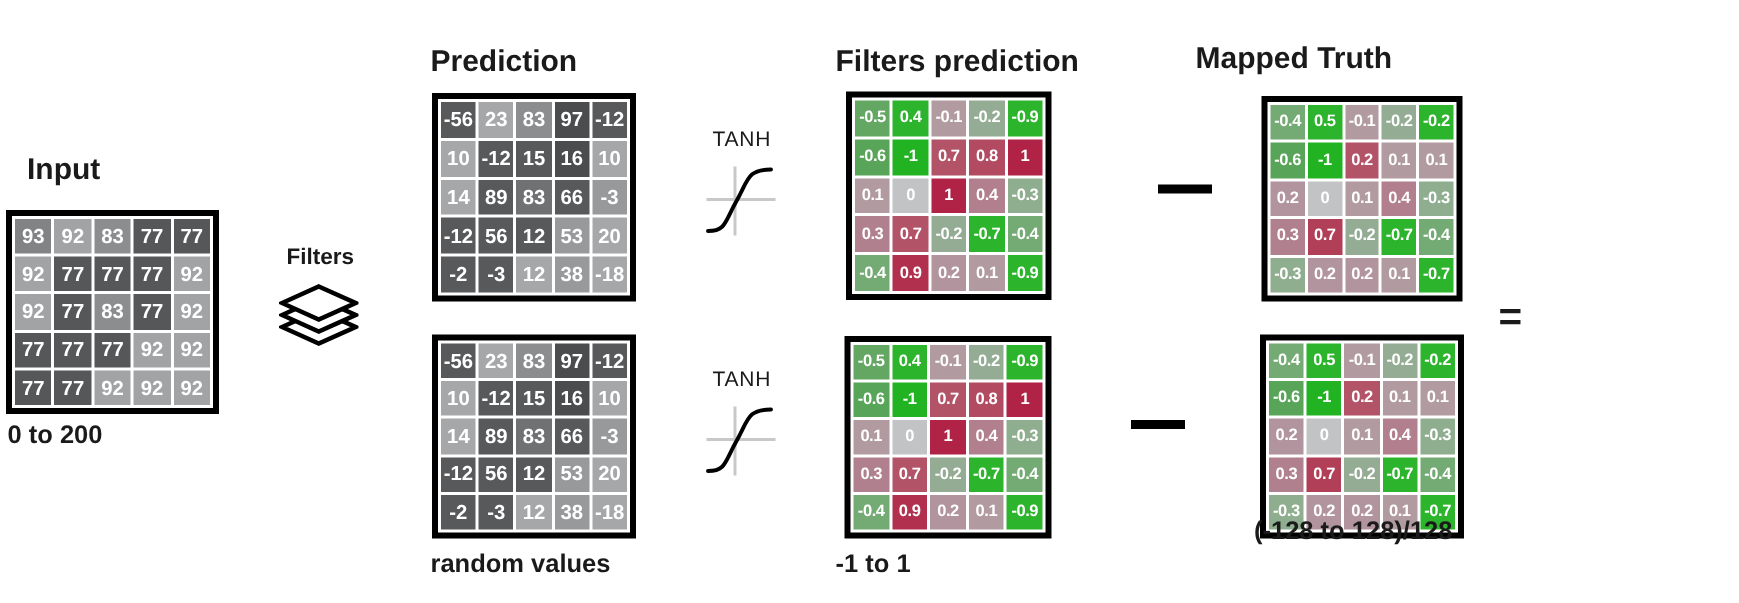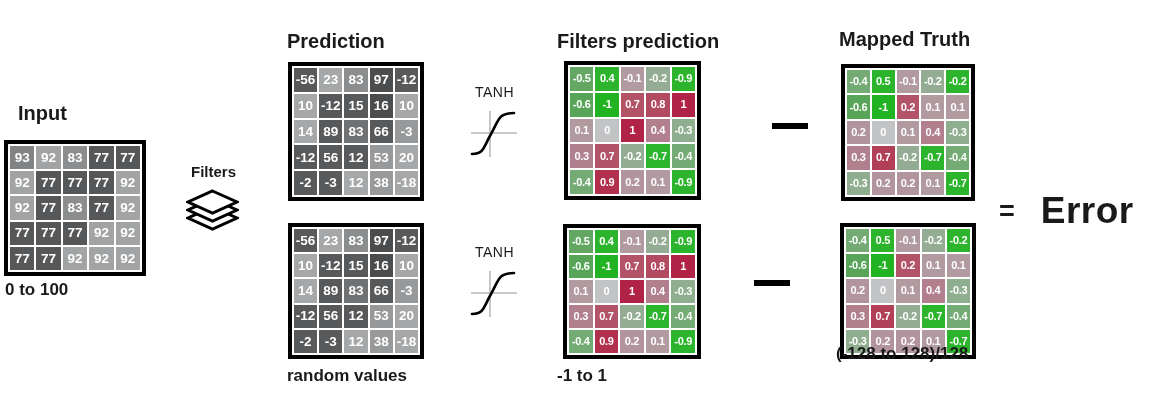--- a/index.html
+++ b/index.html
@@ -59,21 +59,21 @@
       <div class="cell" style="background: rgb(86, 87, 89);">77</div>
       <div class="cell" style="background: rgb(86, 87, 89);">77</div>
       <div class="cell" style="background: rgb(161, 163, 165);">92</div>
       <div class="cell" style="background: rgb(161, 163, 165);">92</div>
       <div class="cell" style="background: rgb(86, 87, 89);">77</div>
       <div class="cell" style="background: rgb(86, 87, 89);">77</div>
       <div class="cell" style="background: rgb(161, 163, 165);">92</div>
       <div class="cell" style="background: rgb(161, 163, 165);">92</div>
       <div class="cell" style="background: rgb(161, 163, 165);">92</div>
     </div>
-  <div class="caption" style="left:5px;top:280px">0 to 100</div>
+  <div class="caption" style="left:5px;top:280px">0 to 200</div>
 
   <div class="filters-label" style="left:191px;top:163px">Filters</div>
   <svg class="icon" style="left:186px;top:189px" width="53" height="50" viewBox="0 0 53 50">
     <polygon points="26.5,18 51,29 26.5,40 2,29" fill="#fff" stroke="#000" stroke-width="3"></polygon>
     <polygon points="26.5,10 51,21 26.5,32 2,21" fill="#fff" stroke="#000" stroke-width="3"></polygon>
     <polygon points="26.5,2 51,13 26.5,24 2,13" fill="#fff" stroke="#000" stroke-width="3"></polygon>
   </svg>
 
   <div class="title" style="left:287px;top:30px">Prediction</div>
   <div class="grid num" style="left:288px;top:62px;width:136px;height:139px">
@@ -199,21 +199,21 @@
       <div class="cell" style="background: rgb(176, 48, 78);">0.9</div>
       <div class="cell" style="background: rgb(177, 148, 157);">0.2</div>
       <div class="cell" style="background: rgb(178, 154, 161);">0.1</div>
       <div class="cell" style="background: rgb(44, 180, 44);">-0.9</div>
     </div>
   <div class="caption" style="left:557px;top:366px">-1 to 1</div>
 
   <div class="minus" style="left:772px;top:123px"></div>
   <div class="minus" style="left:754px;top:280px"></div>
 
-  <div class="title" style="left:839px;top:28px">Mapped Truth</div>
+  <div class="title" style="left:797px;top:28px">Mapped Truth</div>
   <div class="grid dec" style="left:841px;top:64px;width:134px;height:137px">
       <div class="cell" style="background: rgb(116, 170, 116);">-0.4</div>
       <div class="cell" style="background: rgb(44, 180, 44);">0.5</div>
       <div class="cell" style="background: rgb(178, 154, 161);">-0.1</div>
       <div class="cell" style="background: rgb(147, 172, 147);">-0.2</div>
       <div class="cell" style="background: rgb(44, 180, 44);">-0.2</div>
       <div class="cell" style="background: rgb(88, 164, 88);">-0.6</div>
       <div class="cell" style="background: rgb(34, 179, 34);">-1</div>
       <div class="cell" style="background: rgb(178, 83, 104);">0.2</div>
       <div class="cell" style="background: rgb(178, 154, 161);">0.1</div>
@@ -258,16 +258,15 @@
       <div class="cell" style="background: rgb(143, 174, 143);">-0.3</div>
       <div class="cell" style="background: rgb(177, 148, 157);">0.2</div>
       <div class="cell" style="background: rgb(177, 148, 157);">0.2</div>
       <div class="cell" style="background: rgb(178, 154, 161);">0.1</div>
       <div class="cell" style="background: rgb(44, 180, 44);">-0.7</div>
     </div>
   <div class="caption" style="left:836px;top:344px">(-128 to 128)/128</div>
 
   <div class="error-group" style="left:999px;top:191px">
     <span class="equals">=</span>
-    <span class="error-text">Error</span>
   </div>
 
 </div>
 
 </body></html>

